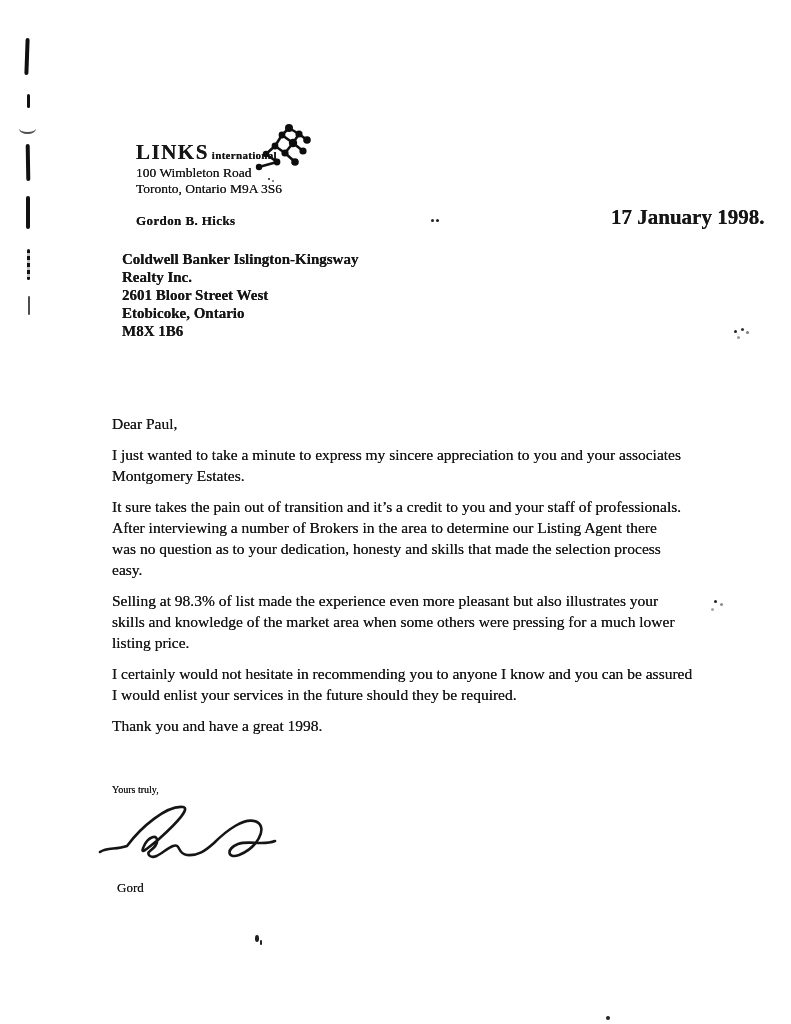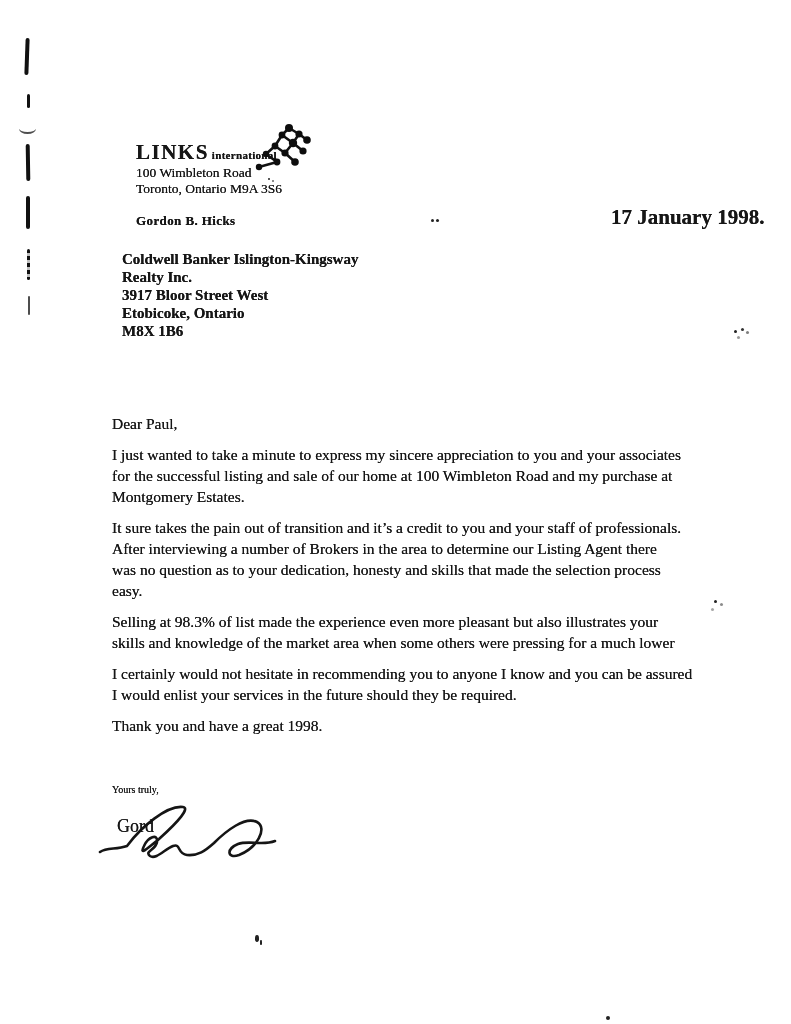--- a/index.html
+++ b/index.html
@@ -30,21 +30,21 @@
 
   
   .body{position:absolute;left:112px;top:397px;font-size:15.5px;line-height:21px;}
   .body .line{white-space:nowrap;}
   .para{margin:0 0 10px 0;}
   .salutation{margin:16px 0 10px 0;white-space:nowrap;}
 
   
   .valediction{position:absolute;left:112px;top:784px;font-size:10px;white-space:nowrap;}
   .signature{position:absolute;left:97px;top:801px;}
-  .signature-name{position:absolute;left:117px;top:816px;font-size:18px;white-space:nowrap;}
+  .signature-name{position:absolute;left:117px;top:880px;font-size:13px;white-space:nowrap;}
 
   
   .artifact{position:absolute;background:#111;border-radius:2px;}
   .a-bar1{left:25px;top:38px;width:4px;height:37px;transform:rotate(2deg);}
   .a-bar2{left:27px;top:94px;width:3px;height:14px;}
   .a-curve{left:19px;top:123px;width:17px;height:9px;background:none;border-bottom:2px solid #222;border-radius:0 0 60% 60%;opacity:.8;}
   .a-bar3{left:26px;top:144px;width:4px;height:37px;transform:rotate(-1deg);}
   .a-bar4{left:26px;top:196px;width:4px;height:33px;}
   .a-bar5{left:27px;top:249px;width:3px;height:31px;background:repeating-linear-gradient(#111 0 4px,rgba(0,0,0,.25) 4px 7px);}
   .a-bar6{left:28px;top:296px;width:2px;height:19px;opacity:.75;}
@@ -117,44 +117,44 @@
     </svg>
   </span>
 
   <div class="sender-name ink">Gordon B. Hicks</div>
 
   <div class="date-line ink">17 January 1998.</div>
 
   <div class="recipient ink">
     <div>Coldwell Banker Islington-Kingsway</div>
     <div>Realty Inc.</div>
-    <div>3917 Bloor Street West</div>
+    <div>2601 Bloor Street West</div>
     <div>Etobicoke, Ontario</div>
     <div>M8X 1B6</div>
   </div>
 
   <div class="body ink">
     <div class="salutation">Dear Paul,</div>
 
     <div class="para">
       <div class="line">I just wanted to take a minute to express my sincere appreciation to you and your associates</div>
-      <div class="line">for the successful listing and sale of our home at 100 Wimbleton Road and my purchase at</div>
       <div class="line">Montgomery Estates.</div>
     </div>
 
     <div class="para">
       <div class="line">It sure takes the pain out of transition and it’s a credit to you and your staff of professionals.</div>
       <div class="line">After  interviewing  a number of  Brokers in the area to determine our Listing Agent there</div>
       <div class="line">was no question as to your dedication, honesty and skills that made the selection process</div>
       <div class="line">easy.</div>
     </div>
 
     <div class="para">
       <div class="line">Selling at 98.3% of list made the experience even more pleasant but also illustrates your</div>
       <div class="line">skills and knowledge of the market area when some others were pressing for a much lower</div>
+      <div class="line">listing price.</div>
     </div>
 
     <div class="para">
       <div class="line">I certainly would not hesitate in recommending you to anyone I know and you can be assured</div>
       <div class="line">I would enlist your services in the future should they be required.</div>
     </div>
 
     <div class="para">
       <div class="line">Thank you and have a great 1998.</div>
     </div>

